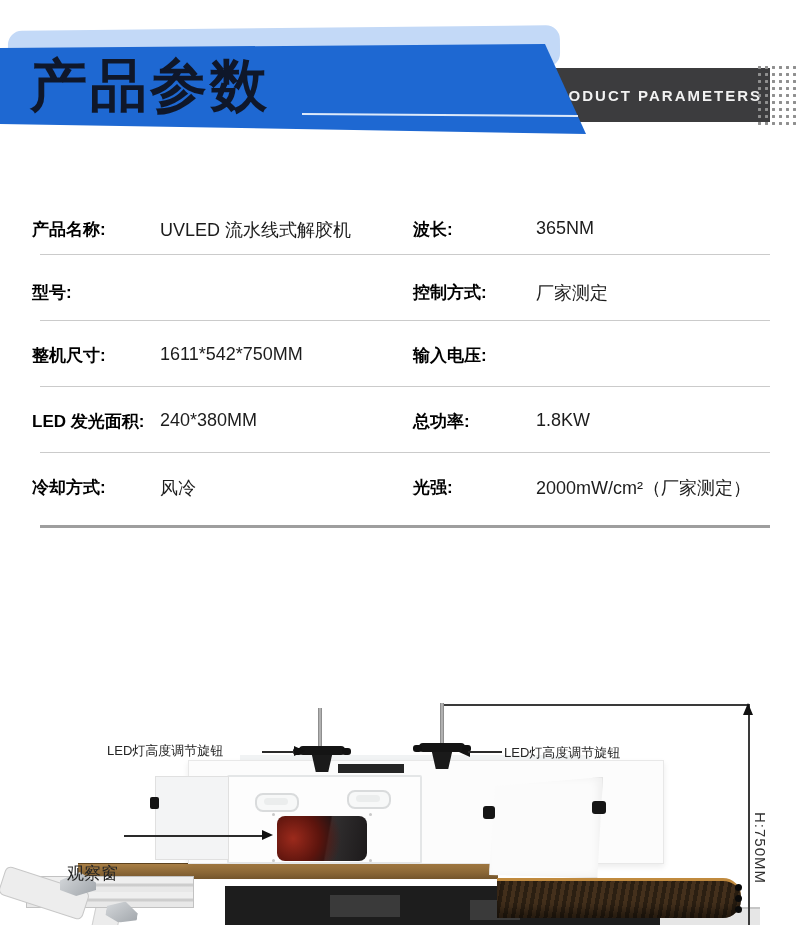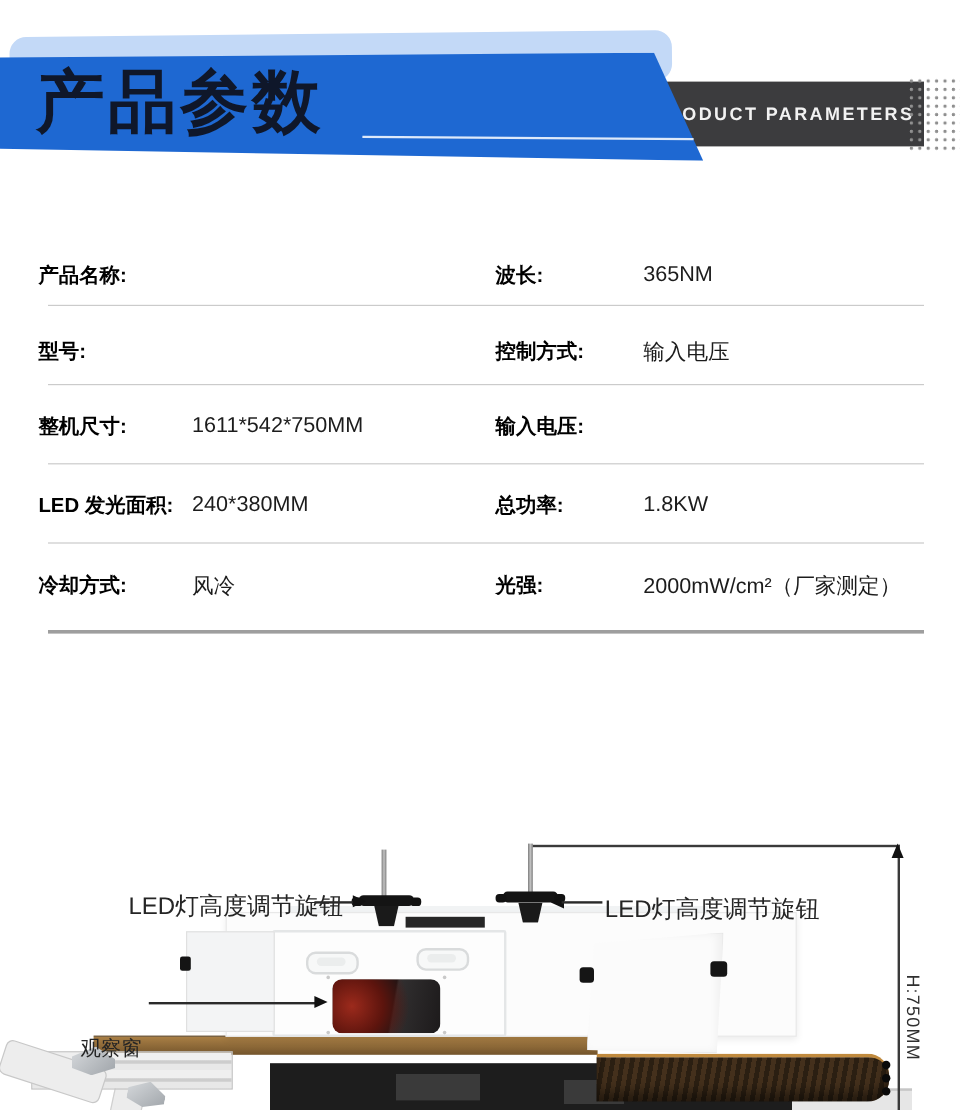--- a/index.html
+++ b/index.html
@@ -71,21 +71,21 @@
         border-top:1px solid #5d431f;z-index:2;}
   .belt-right{background:repeating-linear-gradient(100deg,#44301c 0 4px,#2b1f12 4px 8px);
         border-top:3px solid #c08a3e;border-radius:0 18px 18px 0;z-index:3;
         box-shadow:inset 0 -8px 10px rgba(0,0,0,0.45);}
   .bolt{width:7px;height:7px;border-radius:50%;background:#0a0a0a;z-index:4;}
   .rail-right{background:#e6e6e6;border-top:2px solid #c6c6c6;z-index:1;}
   .underside{background:#1d1d1d;z-index:2;}
   .under-detail{background:#3a3a3a;z-index:3;}
 
   
-  .ann{position:absolute;font-size:20px;color:#252525;white-space:nowrap;z-index:8;}
+  .ann{position:absolute;font-size:13px;color:#252525;white-space:nowrap;z-index:8;}
   .leader{position:absolute;height:1.5px;background:#2a2a2a;z-index:8;}
   .arrow-right{position:absolute;width:0;height:0;z-index:8;
         border-top:5px solid transparent;border-bottom:5px solid transparent;
         border-left:11px solid #111;}
   .arrow-left{position:absolute;width:0;height:0;z-index:8;
         border-top:5px solid transparent;border-bottom:5px solid transparent;
         border-right:11px solid #111;}
   .dim-line{position:absolute;background:#3a3a3a;z-index:7;}
   .arrow-up{position:absolute;width:0;height:0;z-index:8;
         border-left:5px solid transparent;border-right:5px solid transparent;
@@ -103,29 +103,30 @@
   <div class="subtitle-bar">
     <span class="subtitle-text">PRODUCT PARAMETERS</span>
   </div>
   <div class="page-title">产品参数</div>
   <div class="title-underline"></div>
   <div class="halftone"></div>
 
   <div>
     <div class="spec-row" style="top:218px">
       <span class="lbl pos-ll">产品名称:</span>
+      <span class="val pos-lv">UVLED 流水线式解胶机</span>
       <span class="lbl pos-rl">波长:</span>
       <span class="val pos-rv">365NM</span>
     </div>
     <div class="divider" style="top:254px"></div>
 
     <div class="spec-row" style="top:281px">
       <span class="lbl pos-ll">型号:</span>
       <span class="lbl pos-rl">控制方式:</span>
-      <span class="val pos-rv">输入电压</span>
+      <span class="val pos-rv">厂家测定</span>
     </div>
     <div class="divider" style="top:320px"></div>
 
     <div class="spec-row" style="top:344px">
       <span class="lbl pos-ll">整机尺寸:</span>
       <span class="val pos-lv">1611*542*750MM</span>
       <span class="lbl pos-rl">输入电压:</span>
     </div>
     <div class="divider" style="top:386px"></div>
 

